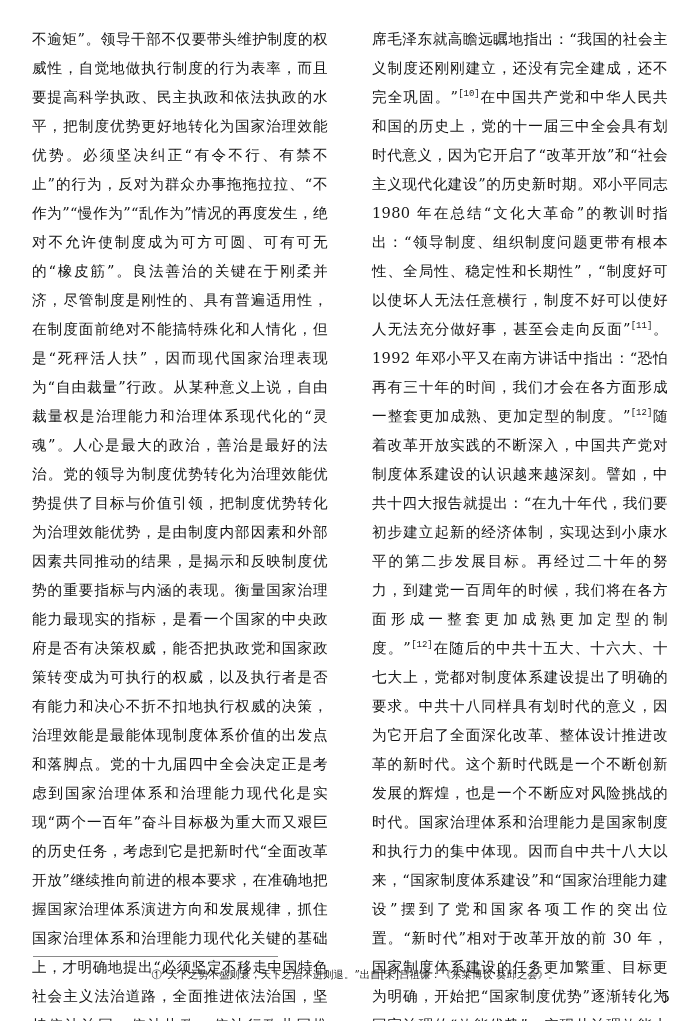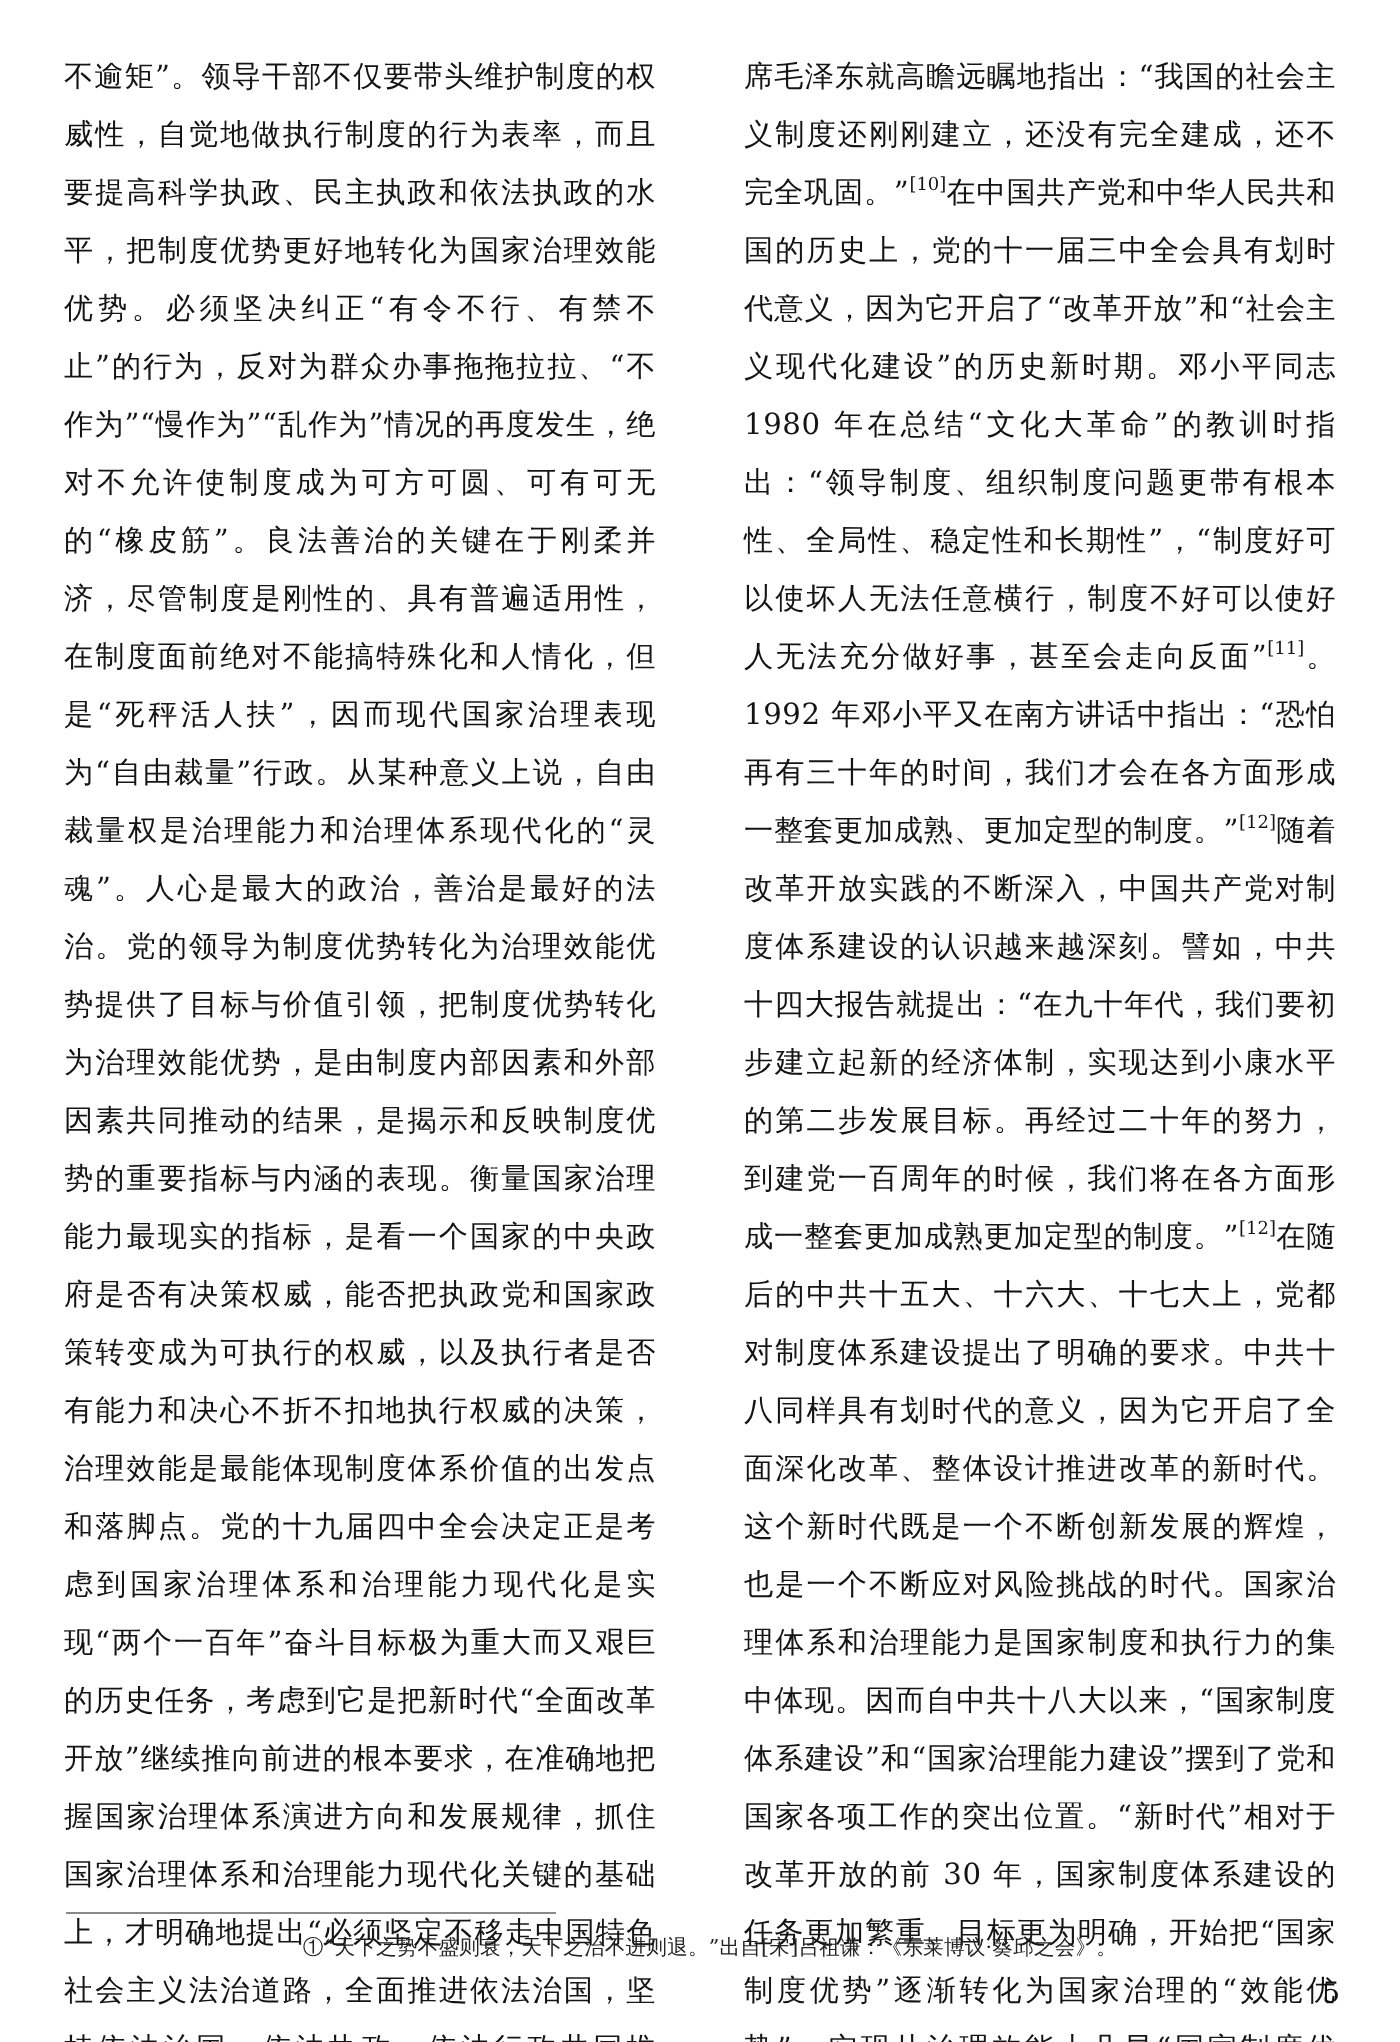--- a/index.html
+++ b/index.html
@@ -46,20 +46,21 @@
     text-justify: inter-ideograph;
     letter-spacing: 0.02em;
     text-indent: 0;
     color: #141414;
   }
   sup.ref {
     font-size: 9px;
     vertical-align: super;
     line-height: 0;
     letter-spacing: 0;
+    font-family: Liberation Mono, monospace;
   }
   .footnote-zone {
     position: absolute;
     left: 0;
     top: 952px;
     width: 700px;
     height: 46px;
     text-align: center;
   }
   .footnote-rule {

